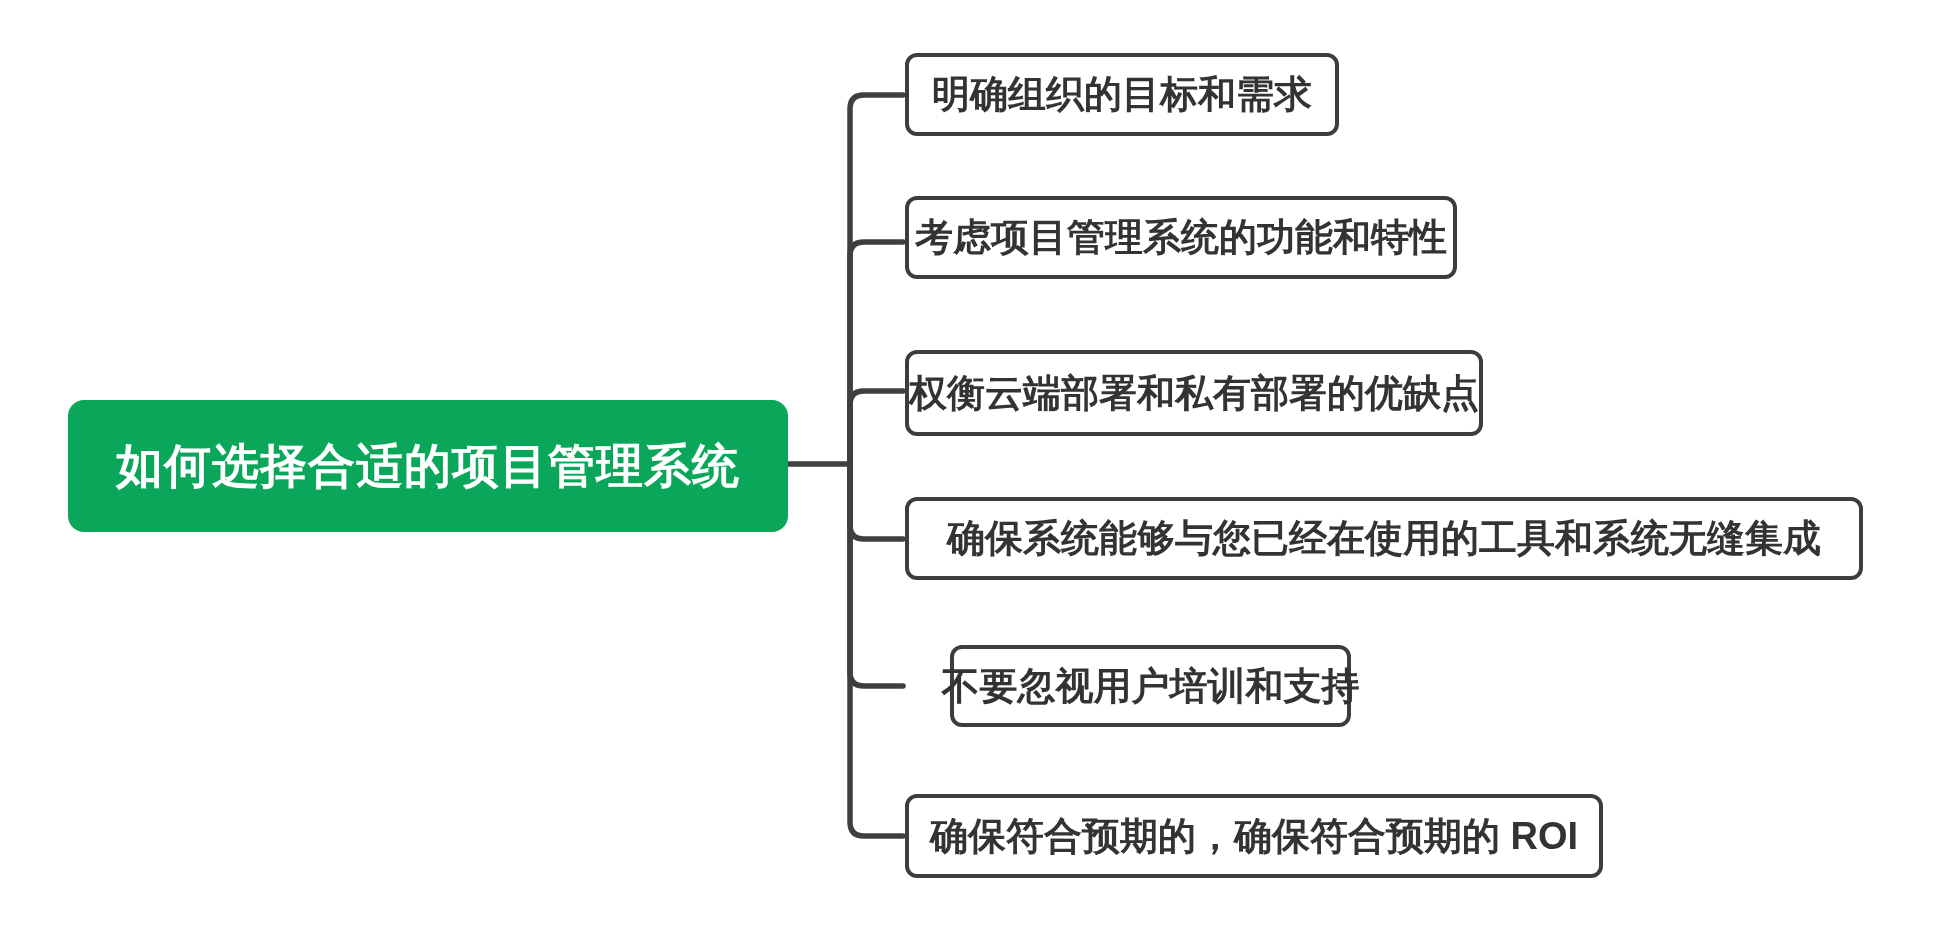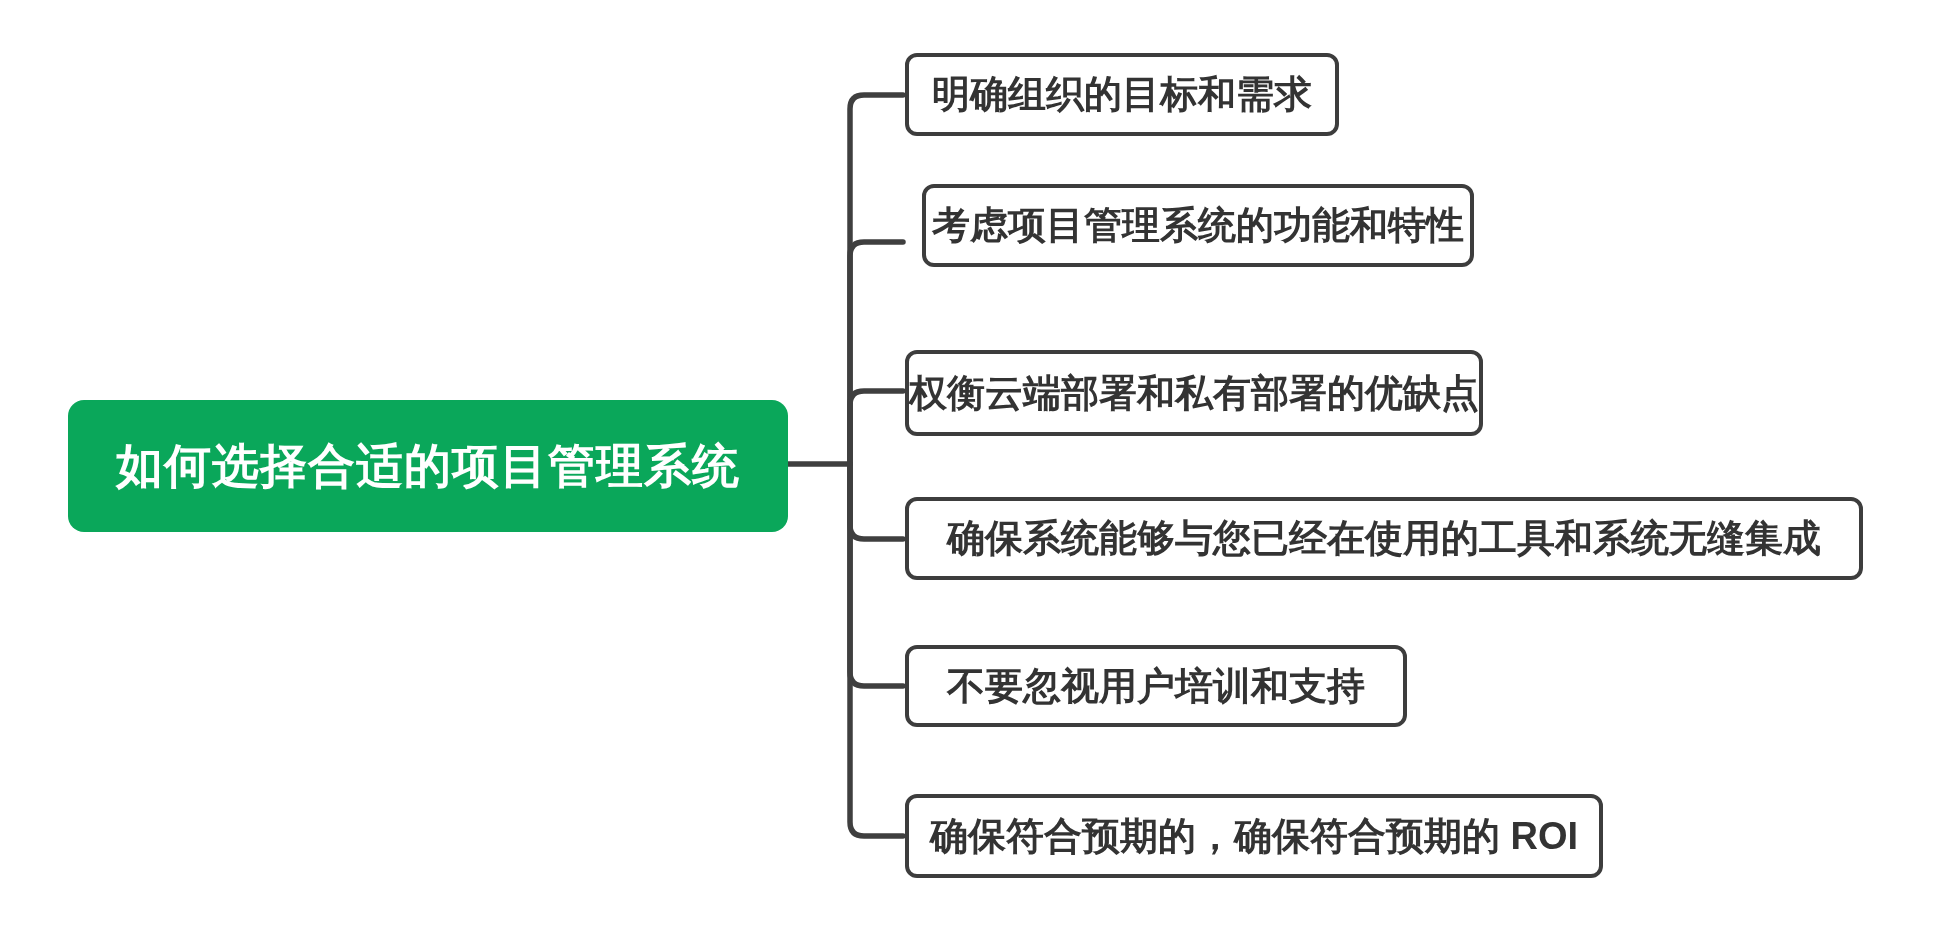--- a/index.html
+++ b/index.html
@@ -52,24 +52,24 @@
   }
   .branch-node {
     background: #ffffff;
     border: 4px solid #3d3d3d;
     border-radius: 12px;
     color: #333333;
     font-size: 38px;
     font-weight: 700;
   }
   .branch-1 { left: 905px; top:  53px; width: 434px; height: 83px; }
-  .branch-2 { left: 905px; top: 184px; width: 552px; height: 83px; margin-left: 17px; }
+  .branch-2 { left: 905px; top: 196px; width: 552px; height: 83px; }
   .branch-3 { left: 905px; top: 350px; width: 578px; height: 86px; }
   .branch-4 { left: 905px; top: 497px; width: 958px; height: 83px; }
-  .branch-5 { left: 905px; top: 645px; width: 502px; height: 82px; }
+  .branch-5 { left: 950px; top: 645px; width: 401px; height: 82px; }
   .branch-6 { left: 905px; top: 794px; width: 698px; height: 84px; }
   .node-label {
     pointer-events: none;
   }
 </style>
 </head>
 <body>
 
 <div class="canvas">
 

